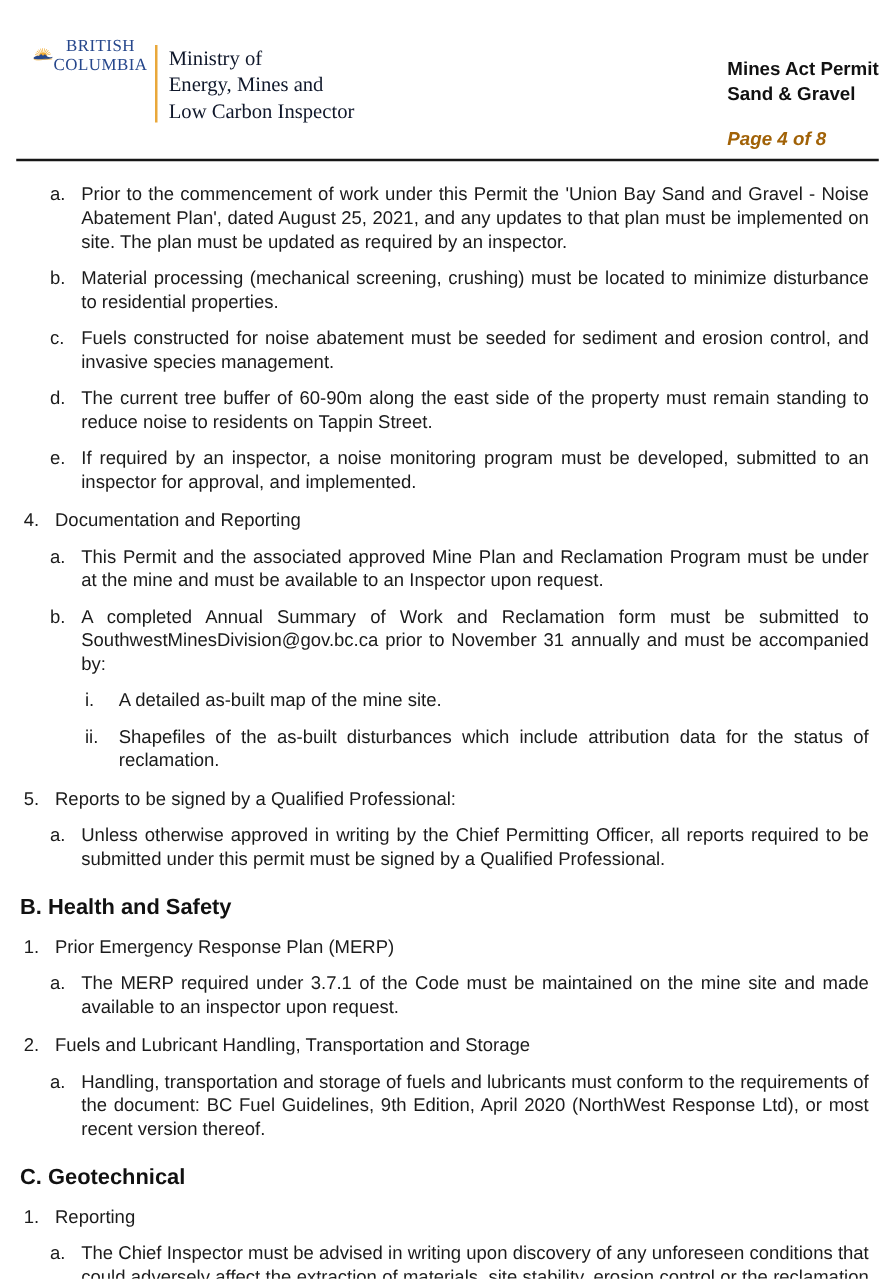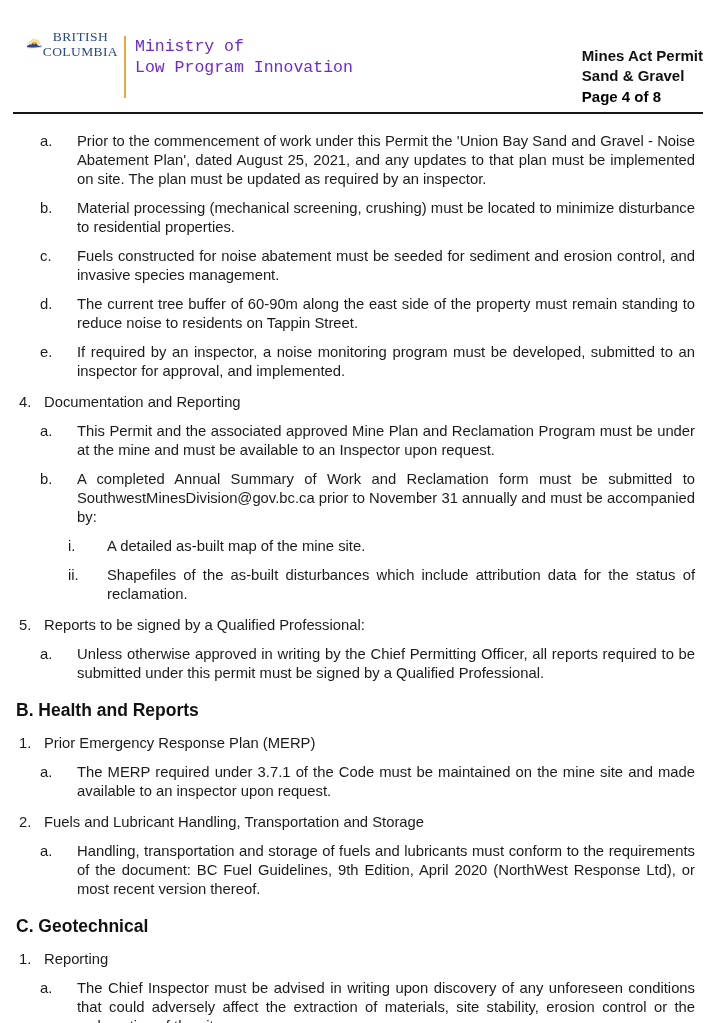--- a/index.html
+++ b/index.html
@@ -8,32 +8,32 @@
   .page{width:716px;height:1023px;box-sizing:border-box;background:#ffffff;}
 
   
   header{display:flex;align-items:flex-start;padding:14px 13px 0 26px;box-sizing:border-box;}
   .brand{display:flex;align-items:flex-start;}
   .logo{display:flex;flex-direction:row;align-items:center;width:92px;}
   .logo svg{display:block;}
   .logo-text{font-family:"Liberation Serif","DejaVu Serif",serif;color:#26478C;
              font-size:13.5px;line-height:15px;text-align:center;letter-spacing:.4px;margin-top:2px;}
   .gold-divider{width:2px;height:62px;background:#E9A83B;margin:22px 9px 0 6px;}
-  .ministry{font-family:Liberation Mono, monospace;color:#6d28d9;
+  .ministry{font-family:Liberation Serif, serif;color:#0f172a;
             font-size:16.5px;line-height:21px;padding-top:22px;}
   .doc-meta{margin-left:auto;text-align:left;padding-top:32px;}
   .doc-title{font-weight:bold;font-size:15px;line-height:20px;color:#111;}
-  .page-num{font-weight:bold;font-size:15px;color:#000000;margin-top:2px;}
+  .page-num{font-weight:bold;font-size:15px;color:#a16207;margin-top:17px;font-style:italic;}
   .header-rule{height:2px;background:#161616;margin:7px 13px 0 13px;}
 
   
   main{padding:8px 21px 0 0;box-sizing:border-box;font-size:14.8px;line-height:19px;}
   .item{display:flex;margin-top:10px;}
   .item .marker{flex:0 0 auto;}
-  .item .txt{flex:1 1 auto;text-align:justify;margin-left:12px;}
+  .item .txt{flex:1 1 auto;text-align:justify;}
   .item.alpha{padding-left:40px;} .item.alpha .marker{width:25px;}
   .item.roman{padding-left:68px;} .item.roman .marker{width:27px;}
   .num-heading{display:flex;margin-top:12px;padding-left:19px;}
   .num-heading .marker{width:25px;flex:0 0 auto;}
   .num-heading .txt{text-underline-offset:3px;}
   .section-heading{font-size:17.5px;line-height:23px;font-weight:bold;color:#111;
                    margin:16px 0 10px 0;padding-left:16px;}
 </style>
 </head>
 <body>
@@ -66,21 +66,22 @@
           <path d="M7 52.5 C20 57.5 34 54.5 46 52.5 C58 50.5 72 54 81 51" stroke="#F2AC33" stroke-width="3" fill="none" stroke-linecap="round"></path>
         </svg>
         <div class="logo-text">
           <div>BRITISH</div>
           <div>COLUMBIA</div>
         </div>
       </div>
       <div class="gold-divider"></div>
       <div class="ministry">
         <div>Ministry of</div>
-        <div>Low Program Innovation</div>
+        <div>Energy, Mines and</div>
+        <div>Low Carbon Inspector</div>
       </div>
     </div>
     <div class="doc-meta">
       <div class="doc-title">
         <div>Mines Act Permit</div>
         <div>Sand &amp; Gravel</div>
       </div>
       <div class="page-num">Page 4 of 8</div>
     </div>
   </header>
@@ -129,21 +130,21 @@
         <span class="txt">Shapefiles of the as-built disturbances which include attribution data for the status of reclamation.</span>
       </div>
       <div class="num-heading">
         <span class="marker">5.</span>
         <span class="txt">Reports to be signed by a Qualified Professional:</span>
       </div>
       <div class="item alpha">
         <span class="marker">a.</span>
         <span class="txt">Unless otherwise approved in writing by the Chief Permitting Officer, all reports required to be submitted under this permit must be signed by a Qualified Professional.</span>
       </div>
-      <div class="section-heading">B. Health and Reports</div>
+      <div class="section-heading">B. Health and Safety</div>
       <div class="num-heading">
         <span class="marker">1.</span>
         <span class="txt">Prior Emergency Response Plan (MERP)</span>
       </div>
       <div class="item alpha">
         <span class="marker">a.</span>
         <span class="txt">The MERP required under 3.7.1 of the Code must be maintained on the mine site and made available to an inspector upon request.</span>
       </div>
       <div class="num-heading">
         <span class="marker">2.</span>

